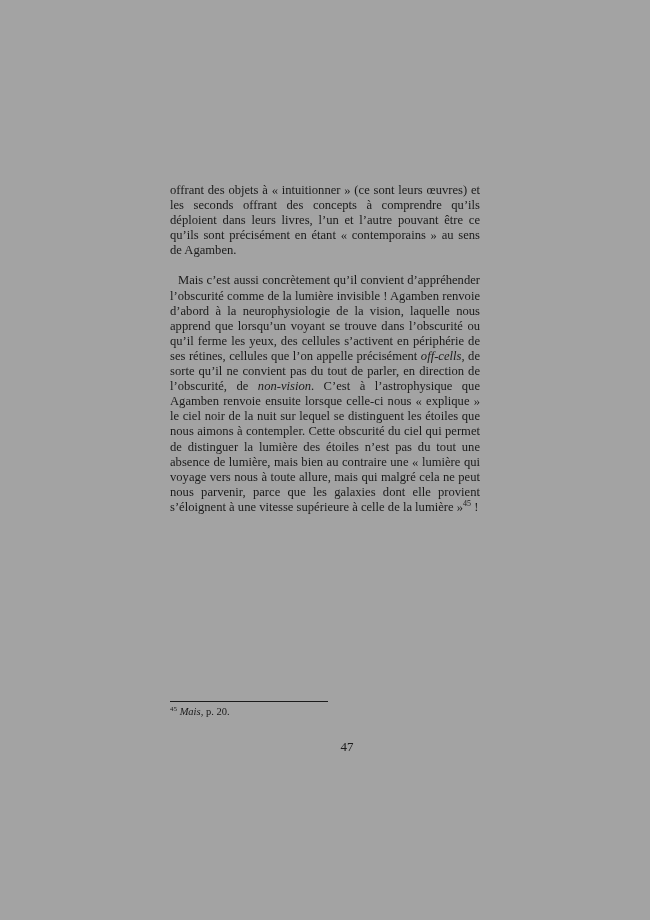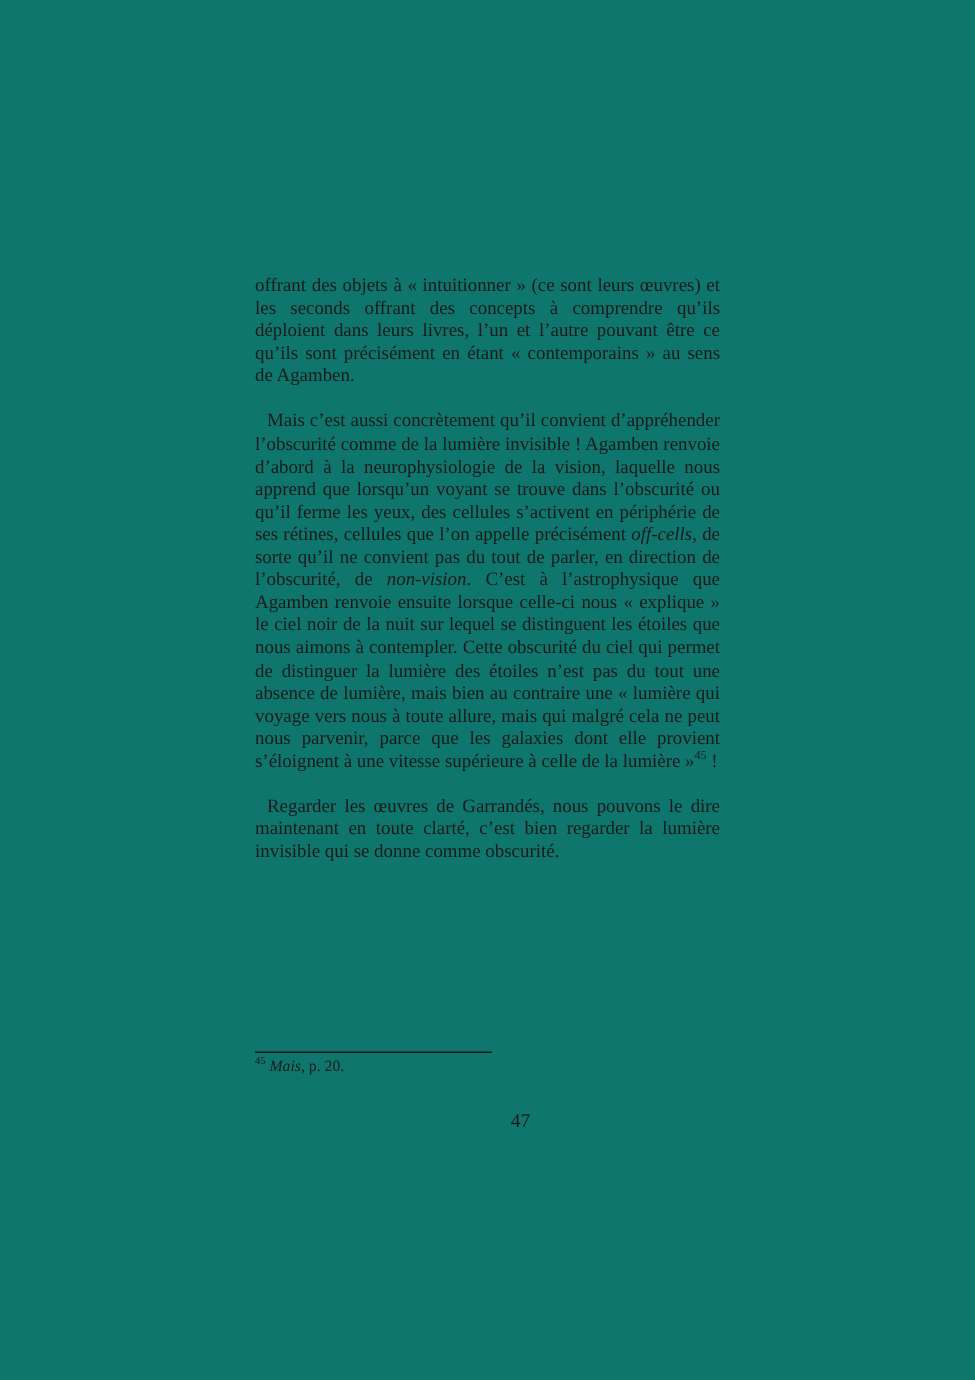--- a/index.html
+++ b/index.html
@@ -1,17 +1,17 @@
 <!DOCTYPE html>
 <html><head>
 <meta charset="utf-8">
 <style>
   html, body { margin: 0; padding: 0; background: #ffffff; }
   body { width: 650px; height: 920px; position: relative; overflow: hidden; }
-  .page { position: absolute; left: 0; top: 0; width: 650px; height: 920px; background: #0f766e; }
+  .page { position: absolute; left: 0; top: 0; width: 650px; height: 920px; background: #a3a3a3; }
   .text-block {
     position: absolute;
     left: 170px;
     top: 183px;
     width: 310px;
     font-family: "Liberation Serif", "DejaVu Serif", serif;
     font-size: 12.6px;
     line-height: 15.1px;
     color: #1a1a1a;
     text-align: justify;
@@ -51,21 +51,20 @@
 </style>
 </head>
 <body>
 
 <div class="page">
   <div class="text-block">
     <p class="para"><span>offrant des objets à « intuitionner » (ce sont leurs œuvres) et les seconds offrant des concepts à comprendre qu’ils déploient dans leurs livres, l’un et l’autre pouvant être ce qu’ils sont précisément en étant « contemporains » au sens de Agamben.</span></p>
     <div class="gap"></div>
     <p class="para indent"><span>Mais c’est aussi concrètement qu’il convient d’appréhender l’obscurité comme de la lumière invisible ! Agamben renvoie d’abord à la neurophysiologie de la vision, laquelle nous apprend que lorsqu’un voyant se trouve dans l’obscurité ou qu’il ferme les yeux, des cellules s’activent en périphérie de ses rétines, cellules que l’on appelle précisément </span><i>off-cells</i><span>, de sorte qu’il ne convient pas du tout de parler, en direction de l’obscurité, de </span><i>non-vision</i><span>. C’est à l’astrophysique que Agamben renvoie ensuite lorsque celle-ci nous « explique » le ciel noir de la nuit sur lequel se distinguent les étoiles que nous aimons à contempler. Cette obscurité du ciel qui permet de distinguer la lumière des étoiles n’est pas du tout une absence de lumière, mais bien au contraire une « lumière qui voyage vers nous à toute allure, mais qui malgré cela ne peut nous parvenir, parce que les galaxies dont elle provient s’éloignent à une vitesse supérieure à celle de la lumière »</span><sup>45</sup><span> !</span></p>
     <div class="gap"></div>
-    <p class="para indent"><span>Regarder les œuvres de Garrandés, nous pouvons le dire maintenant en toute clarté, c’est bien regarder la lumière invisible qui se donne comme obscurité.</span></p>
   </div>
 
   <div class="footnote-rule"></div>
   <div class="footnote">
     <sup>45</sup>
     <i>Mais</i><span>, p. 20.</span>
   </div>
 
   <div class="page-number">47</div>
 </div>

